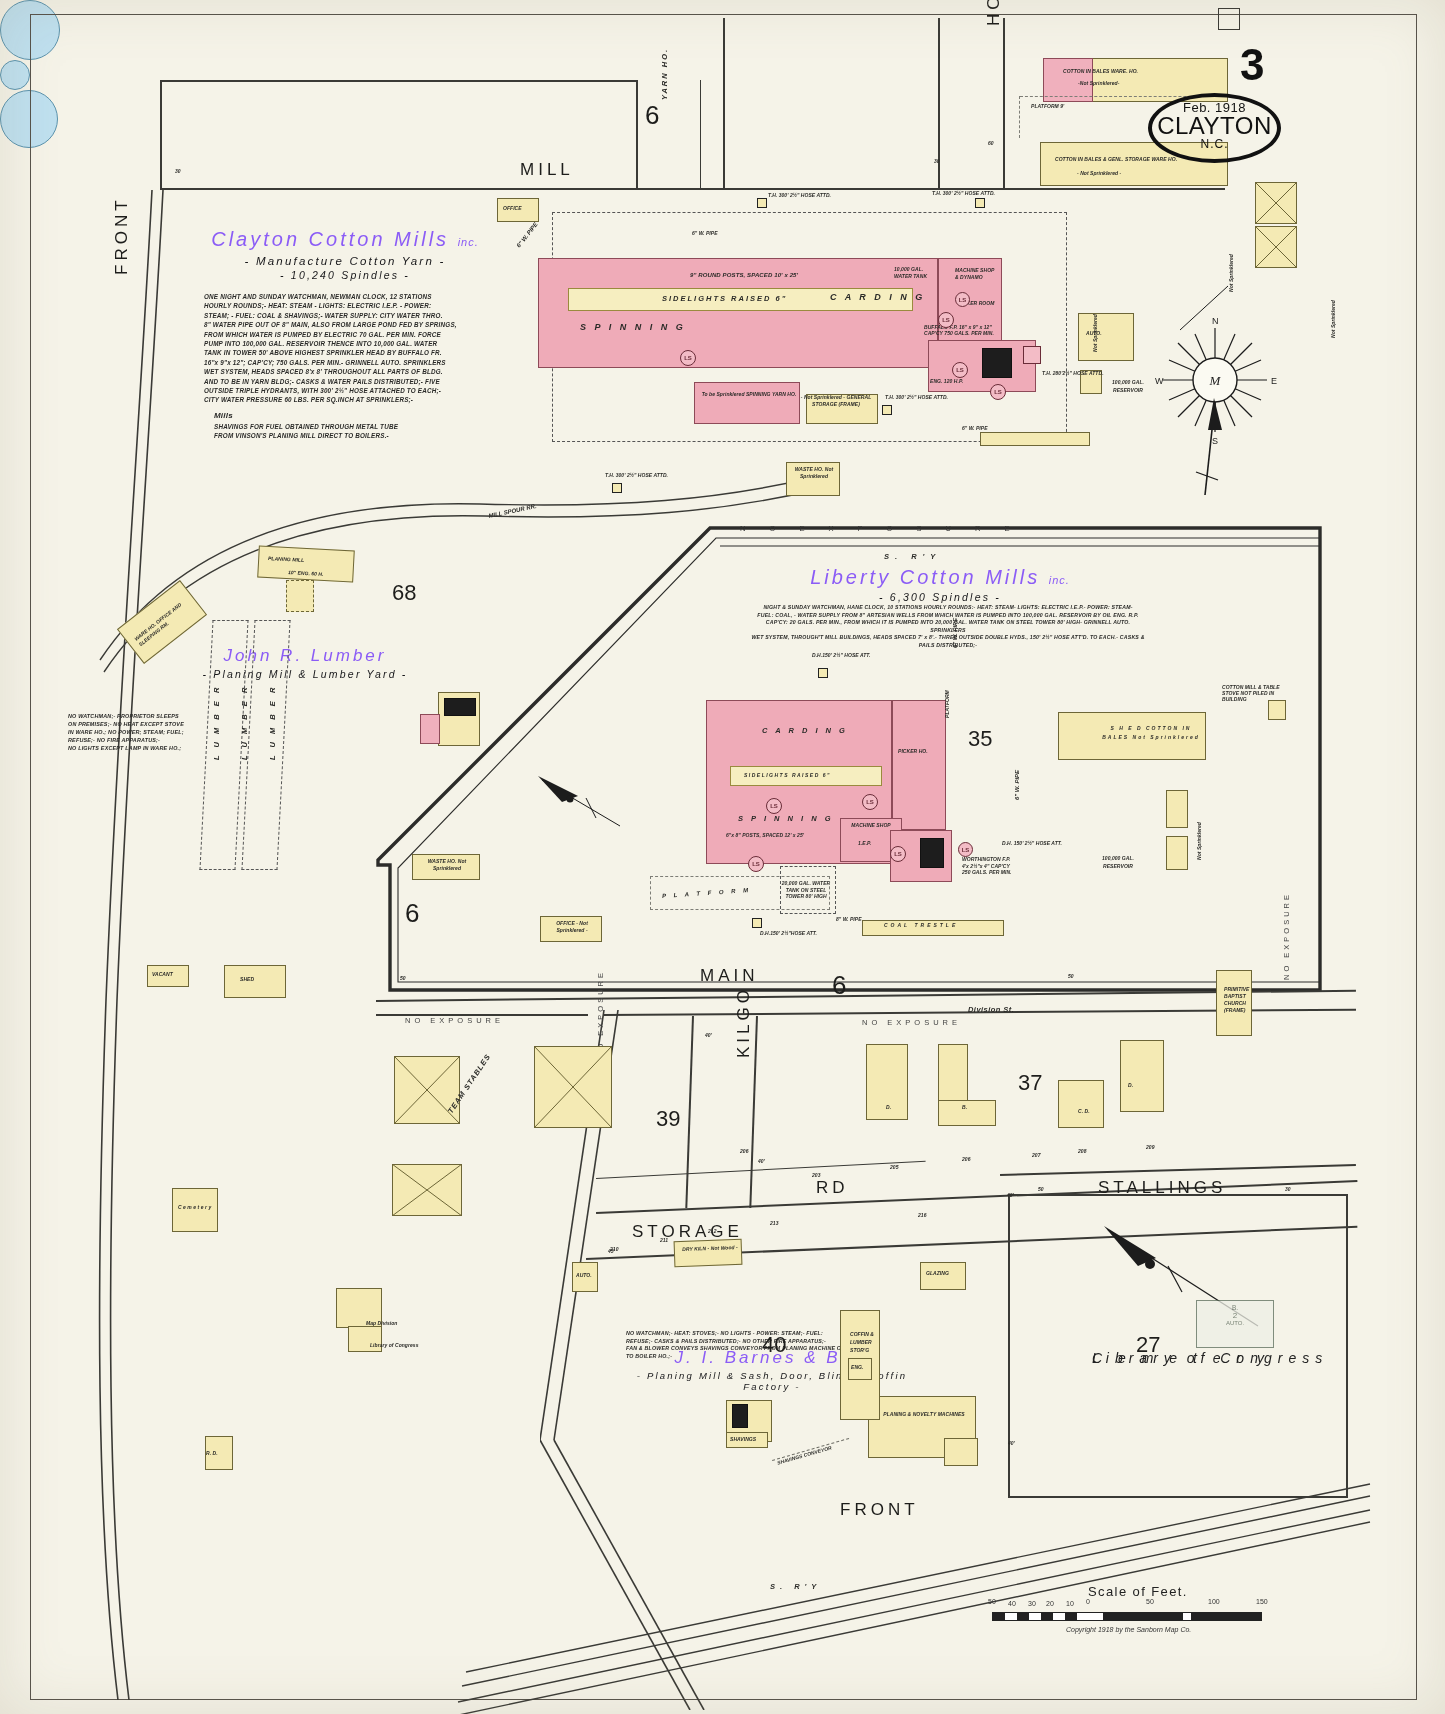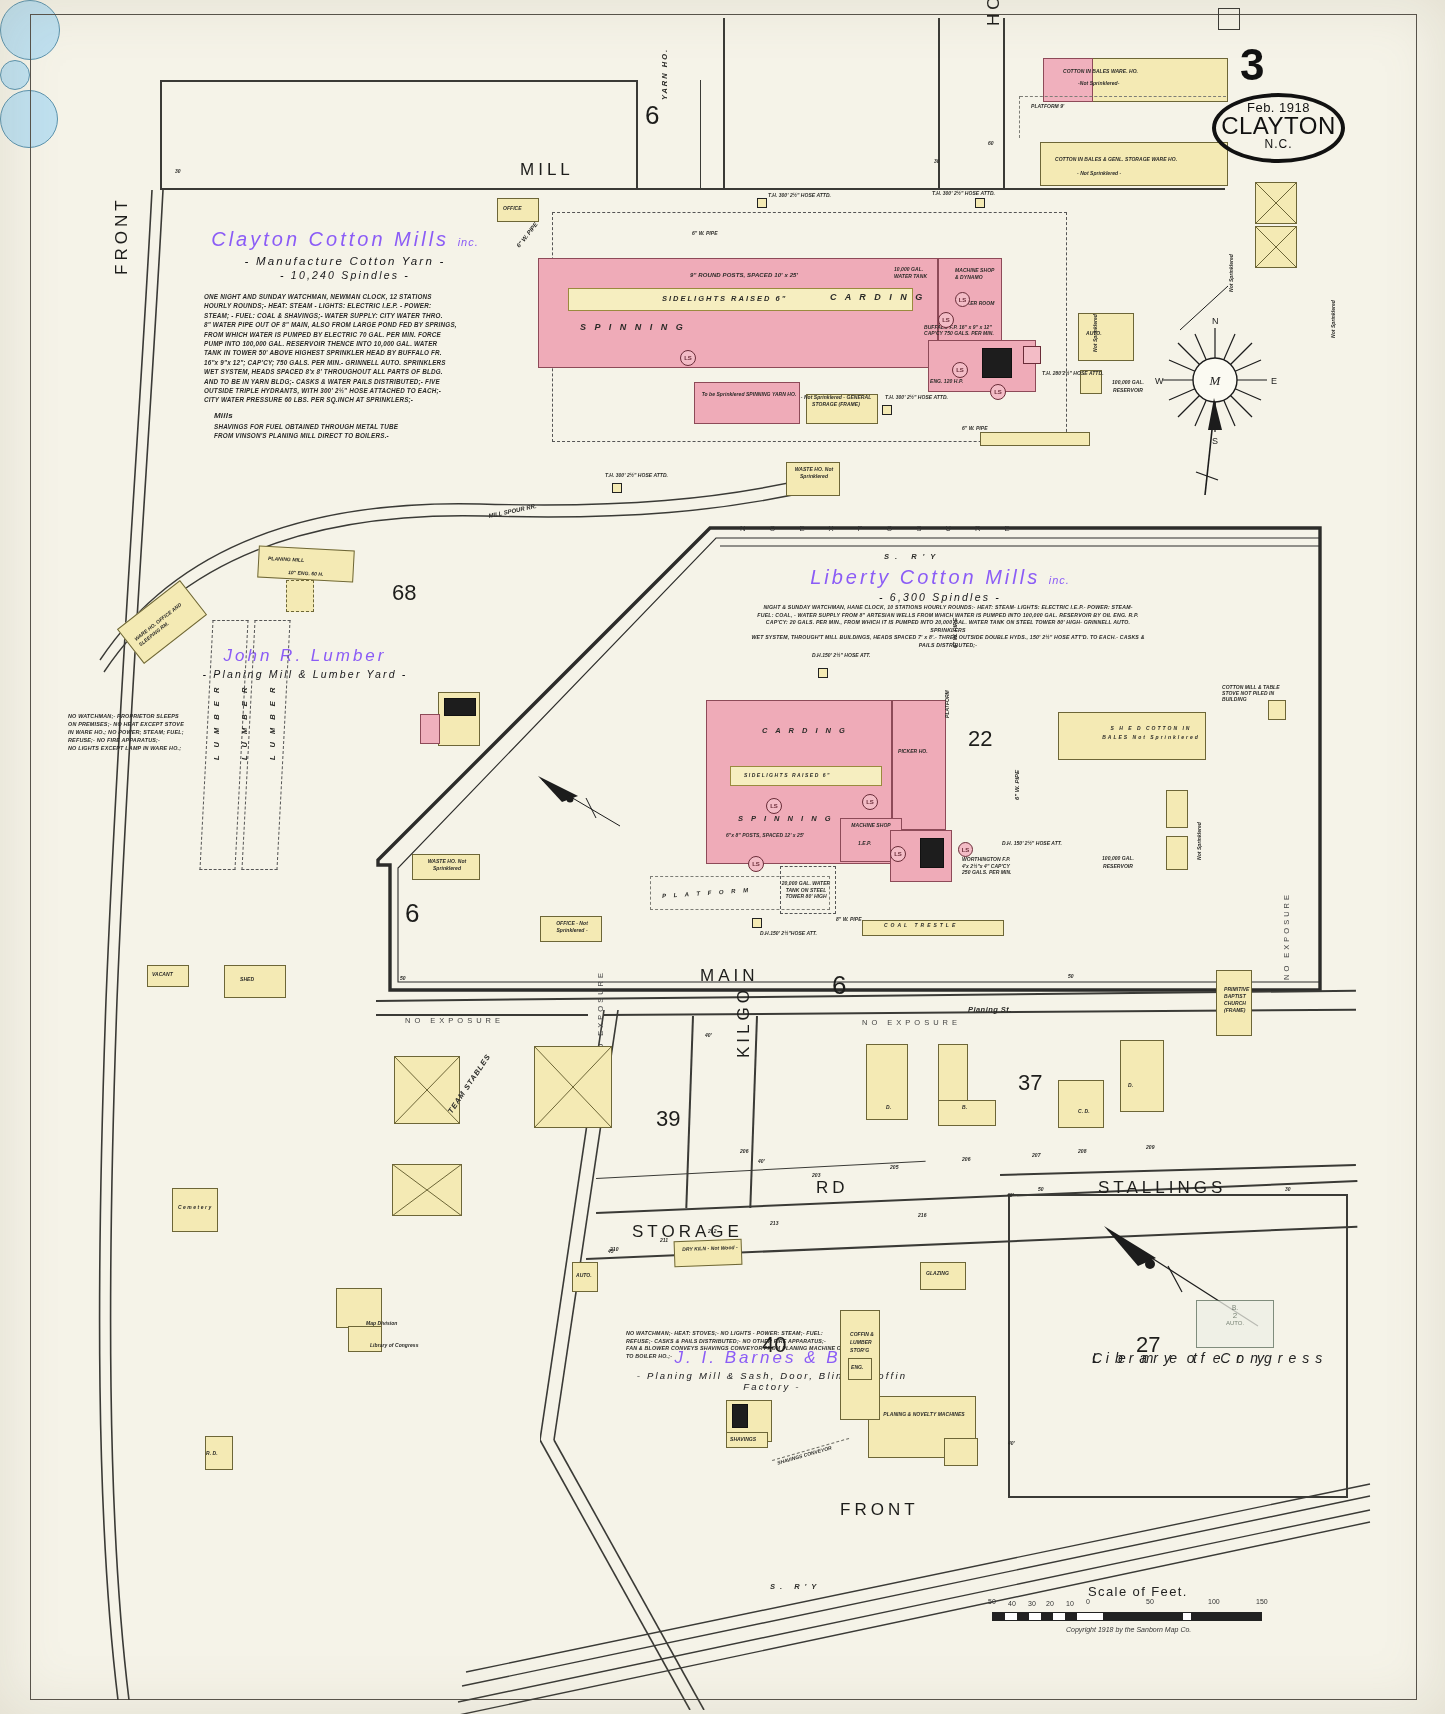--- a/index.html
+++ b/index.html
@@ -53,21 +53,21 @@
   .spec{font-size:6.3px;line-height:9.4px;font-style:italic;letter-spacing:.2px;
         color:#2a2a28;text-align:left;font-weight:600;}
   .spec.c{text-align:center;}
 
   
   .ln{position:absolute;background:#3a3a36;}
   .dash{position:absolute;height:0;border-top:1.6px dashed #7d7d76;transform-origin:0 0;}
   .dashthin{position:absolute;height:0;border-top:1px dashed #6e6e66;transform-origin:0 0;}
 
   
-  #cartouche{position:absolute;left:1212px;top:93px;width:125px;height:62px;
+  #cartouche{position:absolute;left:1148px;top:93px;width:125px;height:62px;
     border:4px solid #111;border-radius:50%/50%;text-align:center;z-index:30;}
   #cartouche .feb{font-size:13px;letter-spacing:.5px;margin-top:3px;color:#111;
      font-family:"Liberation Sans",sans-serif;}
   #cartouche .city{font-size:24px;letter-spacing:.5px;line-height:22px;color:#111;}
   #cartouche .st{font-size:12px;letter-spacing:1px;color:#111;}
   #sheetno{position:absolute;left:1240px;top:40px;font-size:44px;font-weight:700;color:#111;}
 
   
   .compass{position:absolute;}
   .scalebox{position:absolute;}
@@ -370,21 +370,21 @@
 
   <div class="bldg yellow" style="left:438px;top:692px;width:42px;height:54px;"></div>
   <div class="bldg" style="left:444px;top:698px;width:32px;height:18px;background:#1d1d1d;border:1px solid #111;"></div>
   <div class="bldg pink-lt" style="left:420px;top:714px;width:20px;height:30px;"></div>
 
   <div class="bldg yellow rot" style="left:126px;top:598px;width:62px;height:40px;transform:rotate(-38deg);opacity:0;"></div>
 
   <div class="ln" style="left:376px;top:1000px;width:980px;height:2px;transform:rotate(-0.6deg);transform-origin:0 0;"></div>
   <div class="ln" style="left:376px;top:1014px;width:212px;height:2px;"></div>
   <div class="ln" style="left:604px;top:1014px;width:752px;height:2px;transform:rotate(-0.4deg);transform-origin:0 0;"></div>
-  <div class="lbl sm hand" style="left:968px;top:1005px;">Planing St.</div>
+  <div class="lbl sm hand" style="left:968px;top:1005px;">Division St.</div>
 
   <svg class="abs" style="left:540px;top:1010px;" width="220" height="700">
     <line x1="64" y1="0" x2="0" y2="430" stroke="#3a3a36" stroke-width="1.6"></line>
     <line x1="78" y1="0" x2="14" y2="430" stroke="#3a3a36" stroke-width="1.6"></line>
     <line x1="0" y1="430" x2="150" y2="700" stroke="#3a3a36" stroke-width="1.6"></line>
     <line x1="14" y1="430" x2="164" y2="700" stroke="#3a3a36" stroke-width="1.6"></line>
   </svg>
   <div class="lbl sm" style="left:596px;top:1058px;transform:rotate(-90deg);transform-origin:0 0;letter-spacing:3px;color:#444;">NO EXPOSURE</div>
 
   <div class="ln" style="left:692px;top:1016px;width:2px;height:192px;transform:rotate(2deg);transform-origin:0 0;"></div>
@@ -529,21 +529,21 @@
   <div class="street" style="left:700px;top:966px;">MAIN</div>
   <div class="street" style="left:734px;top:1058px;transform:rotate(-90deg);transform-origin:0 0;">KILGO</div>
   <div class="street" style="left:632px;top:1222px;">STORAGE</div>
   <div class="street" style="left:816px;top:1178px;">RD</div>
   <div class="street" style="left:1098px;top:1178px;">STALLINGS</div>
   <div class="street" style="left:840px;top:1500px;">FRONT</div>
   <div class="lbl sm hand" style="left:660px;top:100px;transform:rotate(-90deg);transform-origin:0 0;letter-spacing:2px;">YARN  HO.</div>
 
   <div class="blocknum big" style="left:645px;top:100px;">6</div>
   <div class="blocknum" style="left:392px;top:580px;">68</div>
-  <div class="blocknum" style="left:968px;top:726px;">22</div>
+  <div class="blocknum" style="left:968px;top:726px;">35</div>
   <div class="blocknum big" style="left:405px;top:898px;">6</div>
   <div class="blocknum big" style="left:832px;top:970px;">6</div>
   <div class="blocknum" style="left:656px;top:1106px;">39</div>
   <div class="blocknum" style="left:1018px;top:1070px;">37</div>
   <div class="blocknum" style="left:762px;top:1332px;">40</div>
   <div class="blocknum" style="left:1136px;top:1332px;">27</div>
 
   <div id="small-numbers">
       <div class="lbl xtiny hand" style="left: 610px; top: 1246px;">210</div>
       <div class="lbl xtiny hand" style="left: 660px; top: 1237px;">211</div>

